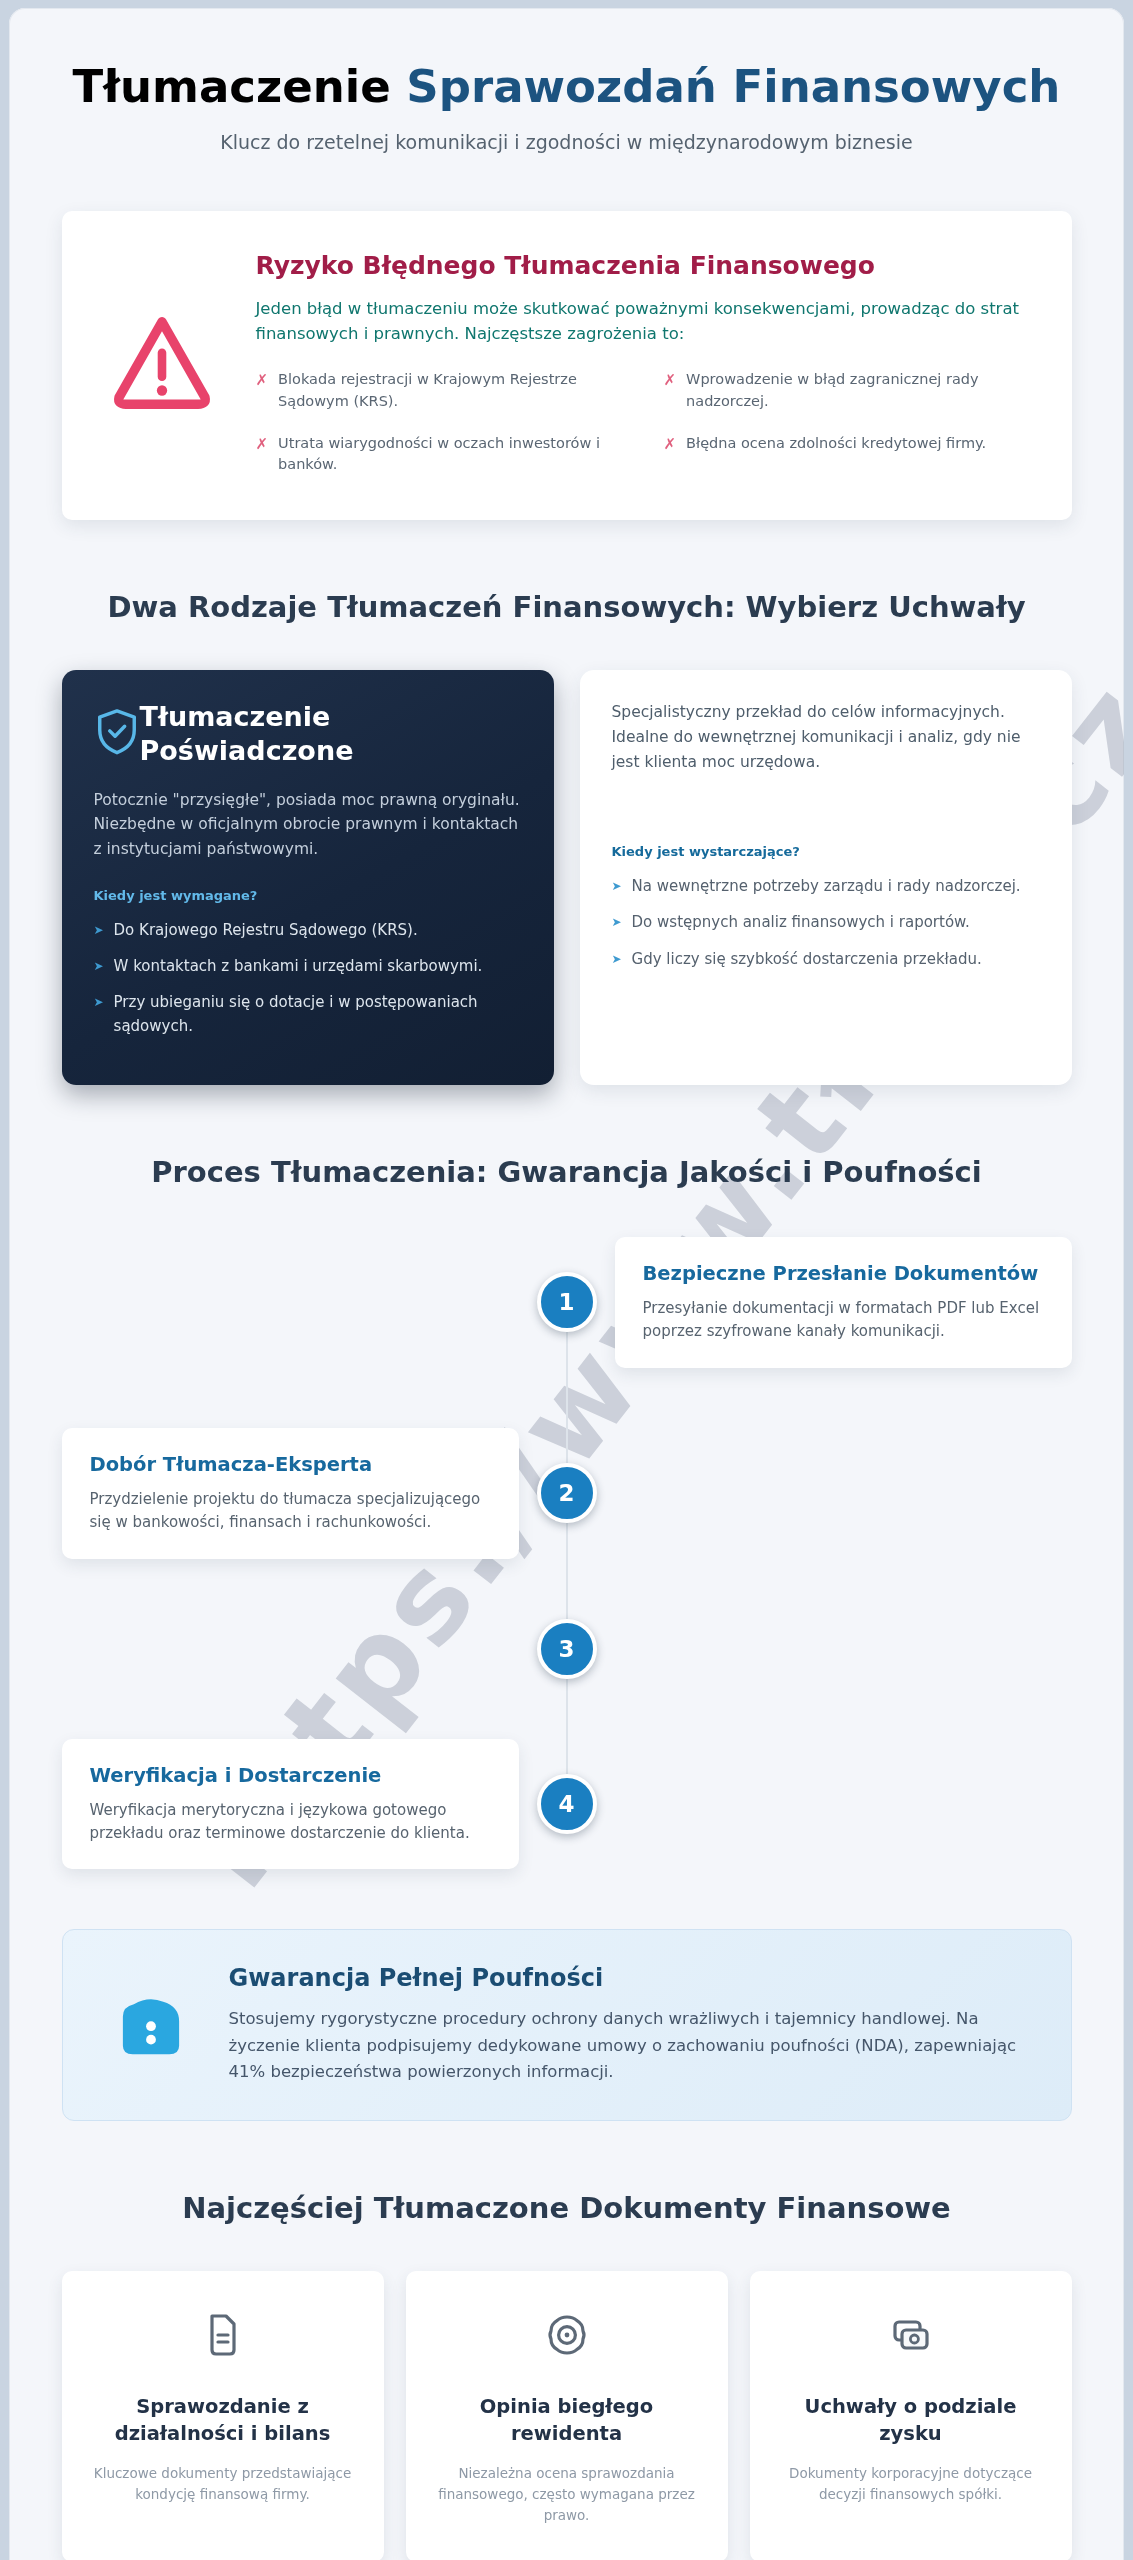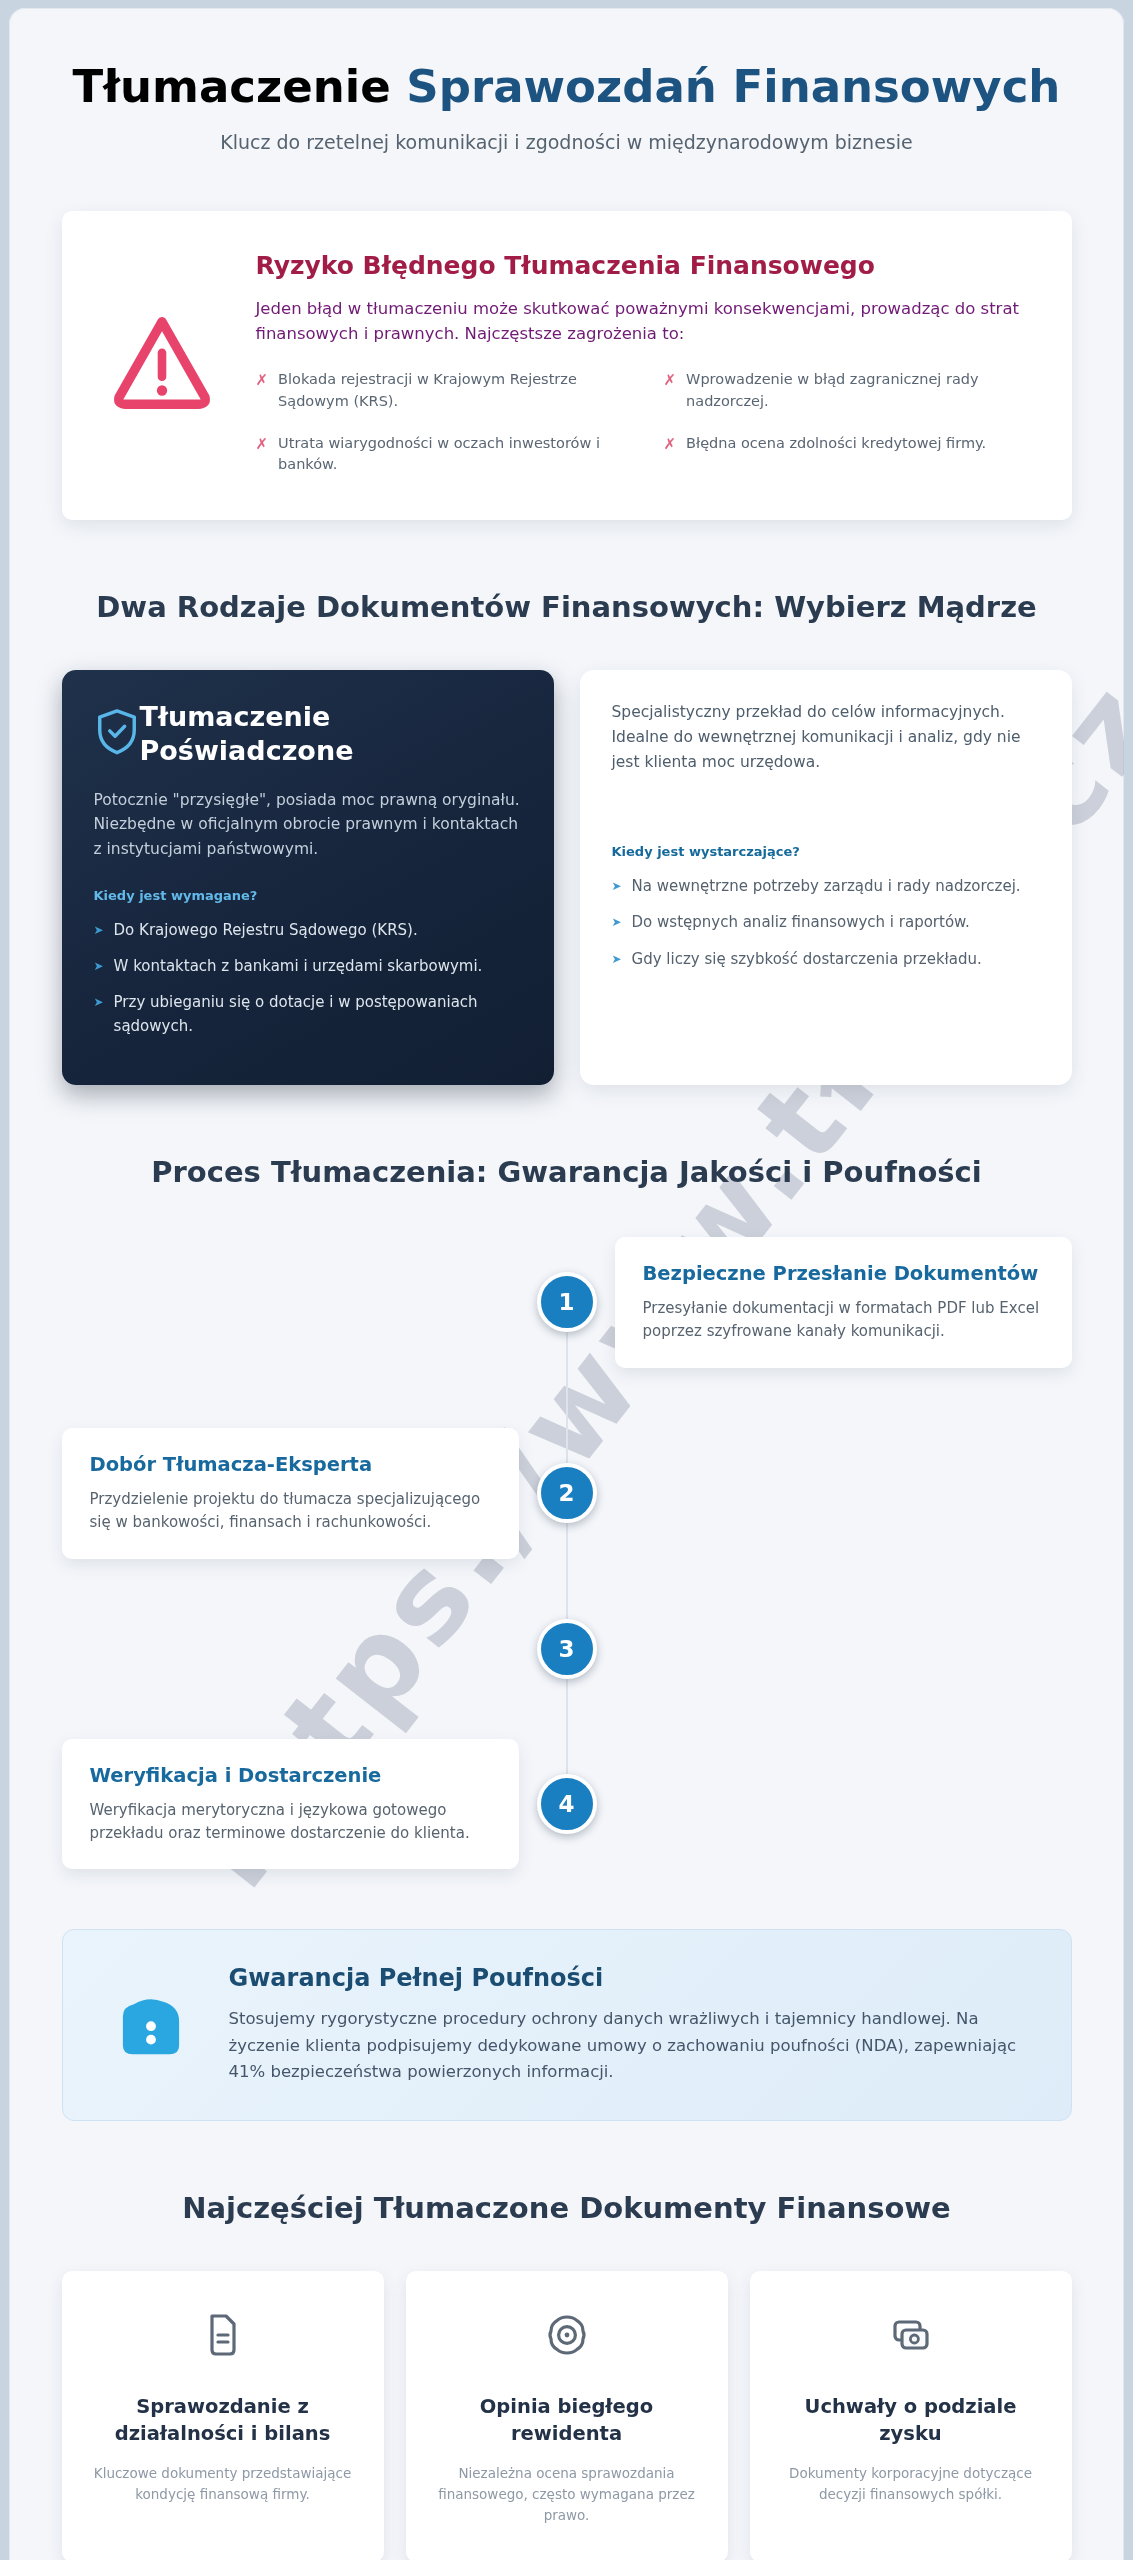--- a/index.html
+++ b/index.html
@@ -42,21 +42,21 @@
   .risk-card{
     margin-top:58px;
     background:#ffffff;border-radius:10px;
     box-shadow:0 6px 18px rgba(40,55,75,0.10);
     padding:40px 44px 44px 36px;
     display:flex;gap:30px;
   }
   .risk-icon-wrap{flex:0 0 128px;display:flex;align-items:center;justify-content:center;}
   .risk-body{flex:1;}
   .risk-title{font-size:25px;font-weight:700;color:#a11d48;margin:0 0 16px;}
-  .risk-intro{font-size:16.5px;line-height:1.55;color:#701a75;margin:0 0 22px;}
+  .risk-intro{font-size:16.5px;line-height:1.55;color:#0f766e;margin:0 0 22px;}
   .risk-grid{display:grid;grid-template-columns:1fr 1fr;column-gap:44px;row-gap:20px;}
   .risk-item{display:flex;gap:10px;font-size:14.5px;line-height:1.5;color:#5a6673;align-items:flex-start;}
   .risk-x{color:#e0607e;font-size:15px;line-height:1.5;flex:0 0 auto;}
   
   .section-title{
     margin:70px 0 0;text-align:center;
     font-size:29px;font-weight:700;color:#2b3c50;
   }
   
   .types-grid{display:grid;grid-template-columns:1fr 1fr;gap:26px;margin-top:46px;}
@@ -178,21 +178,21 @@
                 <span>Utrata wiarygodności w oczach inwestorów i banków.</span>
               </div>
             <div class="risk-item">
                 <span class="risk-x">✗</span>
                 <span>Błędna ocena zdolności kredytowej firmy.</span>
               </div>
           </div>
         </div>
       </section>
 
-      <h2 class="section-title">Dwa Rodzaje Dokumentów Finansowych: Wybierz Mądrze</h2>
+      <h2 class="section-title">Dwa Rodzaje Tłumaczeń Finansowych: Wybierz Uchwały</h2>
 
       <div class="types-grid">
 
         <div class="type-card dark">
           <div class="type-head">
             <span>
               <svg width="46" height="50" viewBox="0 0 24 26" fill="none">
                 <path d="M12 2 L21 5.2 V12 C21 18 17.2 21.8 12 23.8 C6.8 21.8 3 18 3 12 V5.2 Z" stroke="#58b7e8" stroke-width="1.8" stroke-linejoin="round"></path>
                 <path d="M8.2 12.4 L11 15.2 L16 10" stroke="#58b7e8" stroke-width="1.8" stroke-linecap="round" stroke-linejoin="round"></path>
               </svg>

